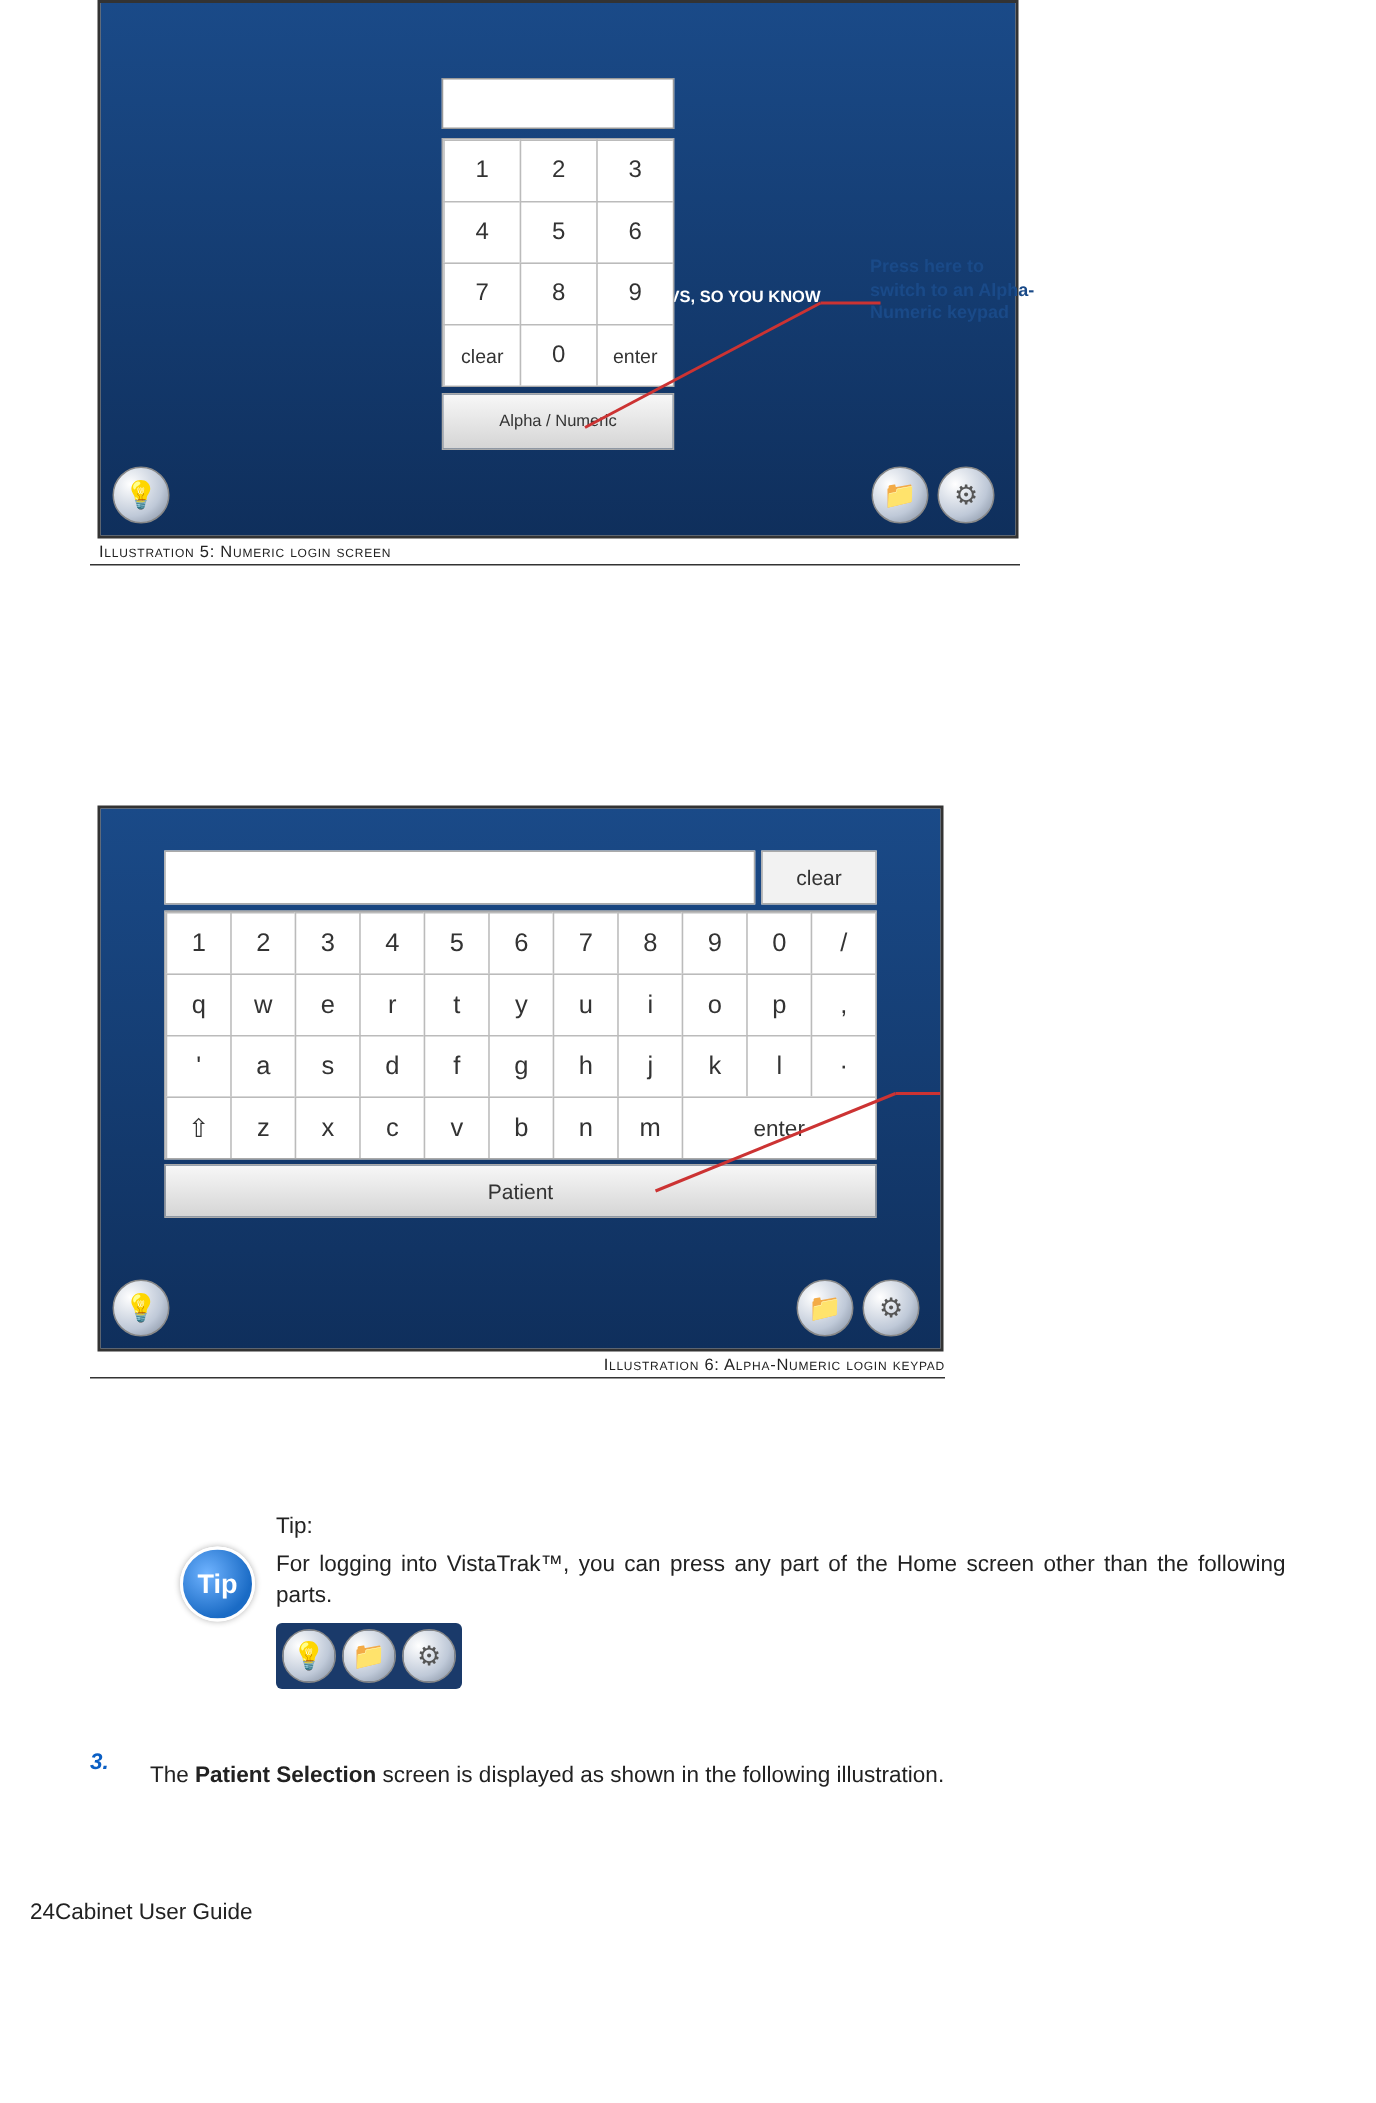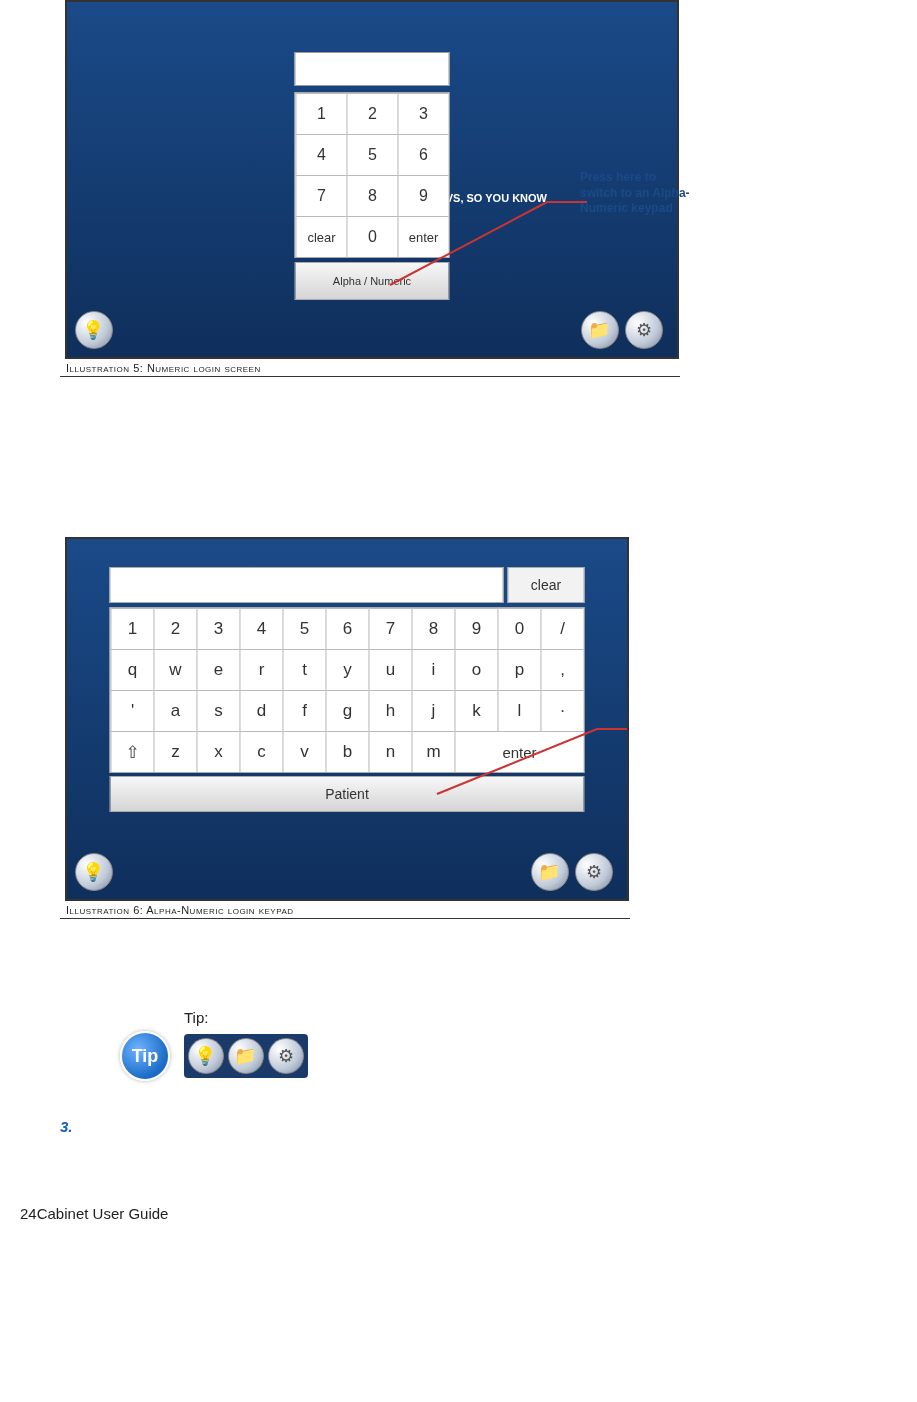--- a/index.html
+++ b/index.html
@@ -38,21 +38,21 @@
   }
   .caption-row {
     font-size: 11px;
     letter-spacing: 0.5px;
     padding: 3px 0 2px 6px;
     border-bottom: 1px solid #333;
     width: 614px;
     font-variant: small-caps;
   }
   .caption-row .num { font-variant: normal; }
-  .sc-alpha + .caption-row { width: 564px; }
+  .sc-alpha + .caption-row { width: 564px; text-align: right; }
   
   .numeric-center {
     position: absolute;
     left: 50%;
     transform: translateX(-50%);
     top: 50px;
     width: 155px;
     display: flex;
     flex-direction: column;
   }
@@ -416,31 +416,35 @@
   </div>
 
   <div class="spacer2"></div>
 
   <div class="tip-block">
     <div class="tip-icon">
       <div class="circle">Tip</div>
     </div>
     <div class="tip-body">
       <div class="tip-title">Tip:</div>
+      <div class="tip-text">For logging into VistaTrak™, you can press any part of the Home screen other than the following parts.</div>
       <div class="tip-icons-row">
         <div class="round-btn">💡</div>
         <div class="round-btn">📁</div>
         <div class="round-btn">⚙</div>
       </div>
     </div>
   </div>
 
   <div class="step-block">
     <div class="step-num">3.</div>
     <div class="step-body">
+      <div style="margin-top:6px">
+        <span>The </span><b>Patient Selection</b><span> screen is displayed as shown in the following illustration.</span>
+      </div>
     </div>
   </div>
 
   <div class="footer">
     <span>24</span>
     <span>Cabinet User Guide</span>
   </div>
 
 </div>
 

